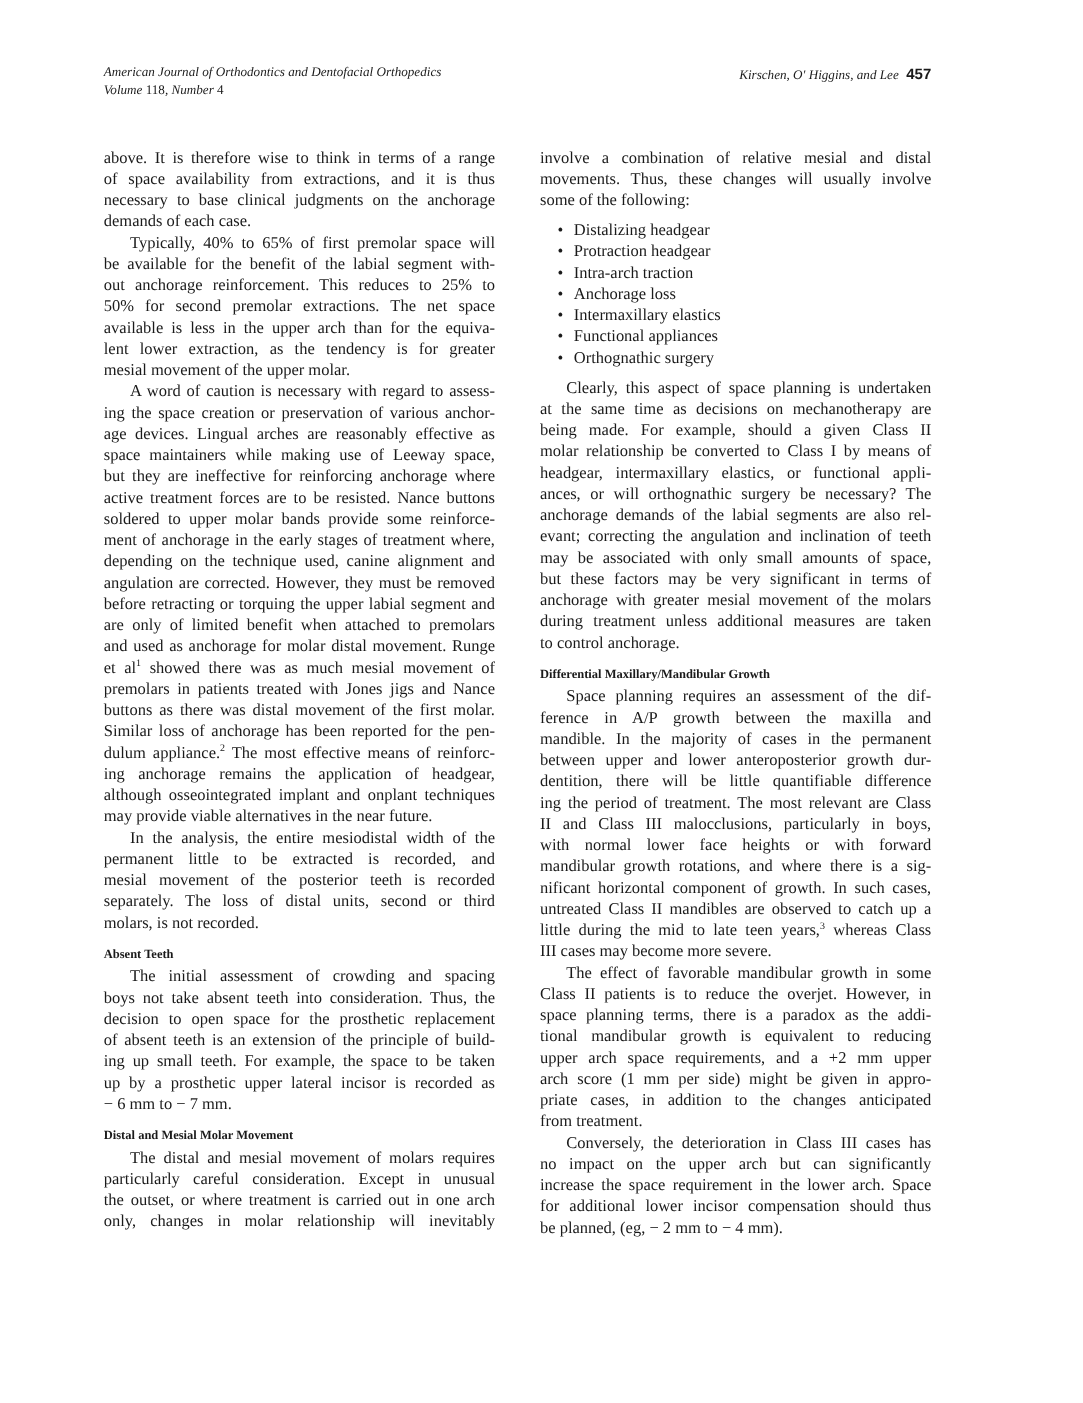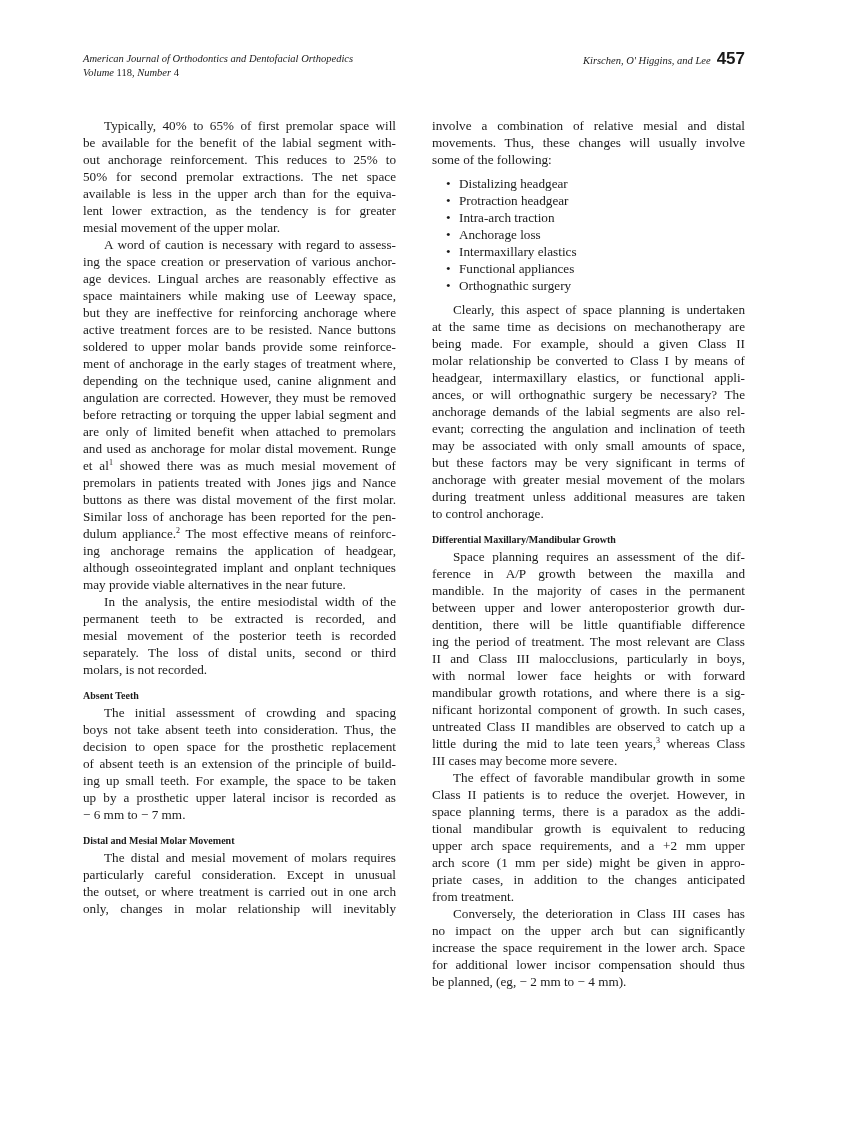--- a/index.html
+++ b/index.html
@@ -3,21 +3,21 @@
   <meta charset="utf-8">
   <style>
     html, body { margin: 0; padding: 0; background: #ffffff; }
     body { width: 866px; height: 1122px; position: relative; overflow: hidden; color: #1a1a1a; }
     .page { position: absolute; left: 0; top: 0; width: 854px; height: 1122px; }
 
     .running-head { position: absolute; top: 52px; left: 83px; width: 662px; font-family: "Liberation Serif", serif; font-size: 10.5px; line-height: 14px; }
     .rh-left { position: absolute; left: 0; top: 0; font-style: italic; white-space: nowrap; }
     .rh-left .upright { font-style: normal; }
     .rh-right { position: absolute; right: 0; top: 0; font-style: italic; white-space: nowrap; }
-    .page-num { font-family: "Liberation Sans", sans-serif; font-weight: bold; font-style: normal; font-size: 17px; margin-left: 6px; }
+    .page-num { font-family: "Liberation Sans", sans-serif; font-weight: bold; font-style: normal; font-size: 12px; margin-left: 6px; }
 
     .col { position: absolute; top: 117px; width: 313px; font-family: "Liberation Serif", serif; font-size: 13.2px; line-height: 17px; }
     .col-left { left: 83px; }
     .col-right { left: 432px; }
 
     .line { display: block; height: 17px; white-space: nowrap; text-align: justify; text-align-last: justify; }
     .line.last { text-align-last: left; }
     .line.indent { text-indent: 21px; }
     .line.indent-bullet { padding-left: 14px; text-align-last: left; }
     .line .bullet { display: inline-block; width: 13px; }
@@ -36,20 +36,26 @@
     <div class="rh-left">
       <div>American Journal of Orthodontics and Dentofacial Orthopedics</div>
       <div><span>Volume</span> <span class="upright">118</span><span>, Number</span> <span class="upright">4</span></div>
     </div>
     <div class="rh-right">
       <span>Kirschen, O' Higgins, and Lee</span><span class="page-num">457</span>
     </div>
   </div>
 
   <div class="col col-left">
+    <div>
+      <span class="line">above. It is therefore wise to think in terms of a range</span>
+      <span class="line">of space availability from extractions, and it is thus</span>
+      <span class="line">necessary to base clinical judgments on the anchorage</span>
+      <span class="line last">demands of each case.</span>
+    </div>
     <div>
       <span class="line indent">Typically, 40% to 65% of first premolar space will</span>
       <span class="line">be available for the benefit of the labial segment with-</span>
       <span class="line">out anchorage reinforcement. This reduces to 25% to</span>
       <span class="line">50% for second premolar extractions. The net space</span>
       <span class="line">available is less in the upper arch than for the equiva-</span>
       <span class="line">lent lower extraction, as the tendency is for greater</span>
       <span class="line last">mesial movement of the upper molar.</span>
     </div>
     <div>
@@ -70,21 +76,21 @@
       <span class="line">premolars in patients treated with Jones jigs and Nance</span>
       <span class="line">buttons as there was distal movement of the first molar.</span>
       <span class="line">Similar loss of anchorage has been reported for the pen-</span>
       <span class="line"><span>dulum appliance.</span><sup>2</sup><span> The most effective means of reinforc-</span></span>
       <span class="line">ing anchorage remains the application of headgear,</span>
       <span class="line">although osseointegrated implant and onplant techniques</span>
       <span class="line last">may provide viable alternatives in the near future.</span>
     </div>
     <div>
       <span class="line indent">In the analysis, the entire mesiodistal width of the</span>
-      <span class="line">permanent teeth to be extracted is recorded, and</span>
+      <span class="line">permanent little to be extracted is recorded, and</span>
       <span class="line">mesial movement of the posterior teeth is recorded</span>
       <span class="line">separately. The loss of distal units, second or third</span>
       <span class="line last">molars, is not recorded.</span>
     </div>
     <div class="gap-md"></div>
     <span class="heading">Absent Teeth</span>
     <div>
       <span class="line indent">The initial assessment of crowding and spacing</span>
       <span class="line">boys not take absent teeth into consideration. Thus, the</span>
       <span class="line">decision to open space for the prosthetic replacement</span>

